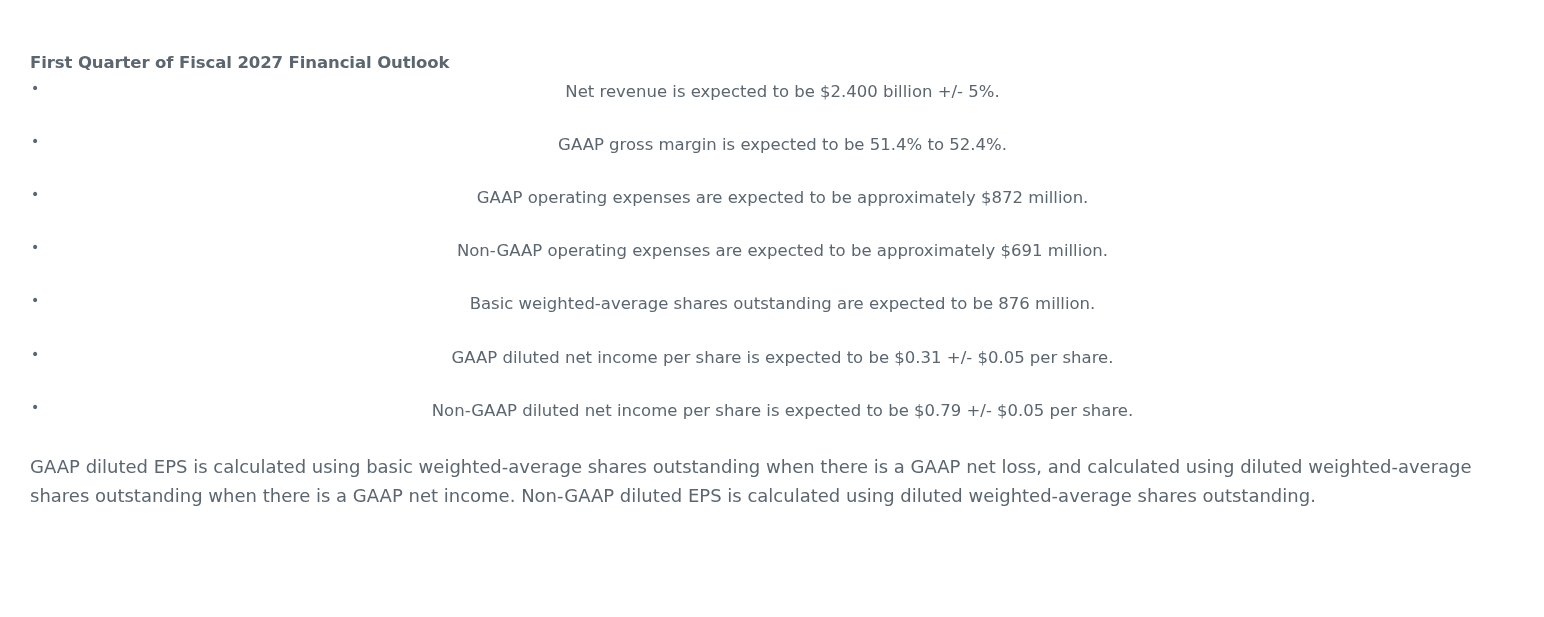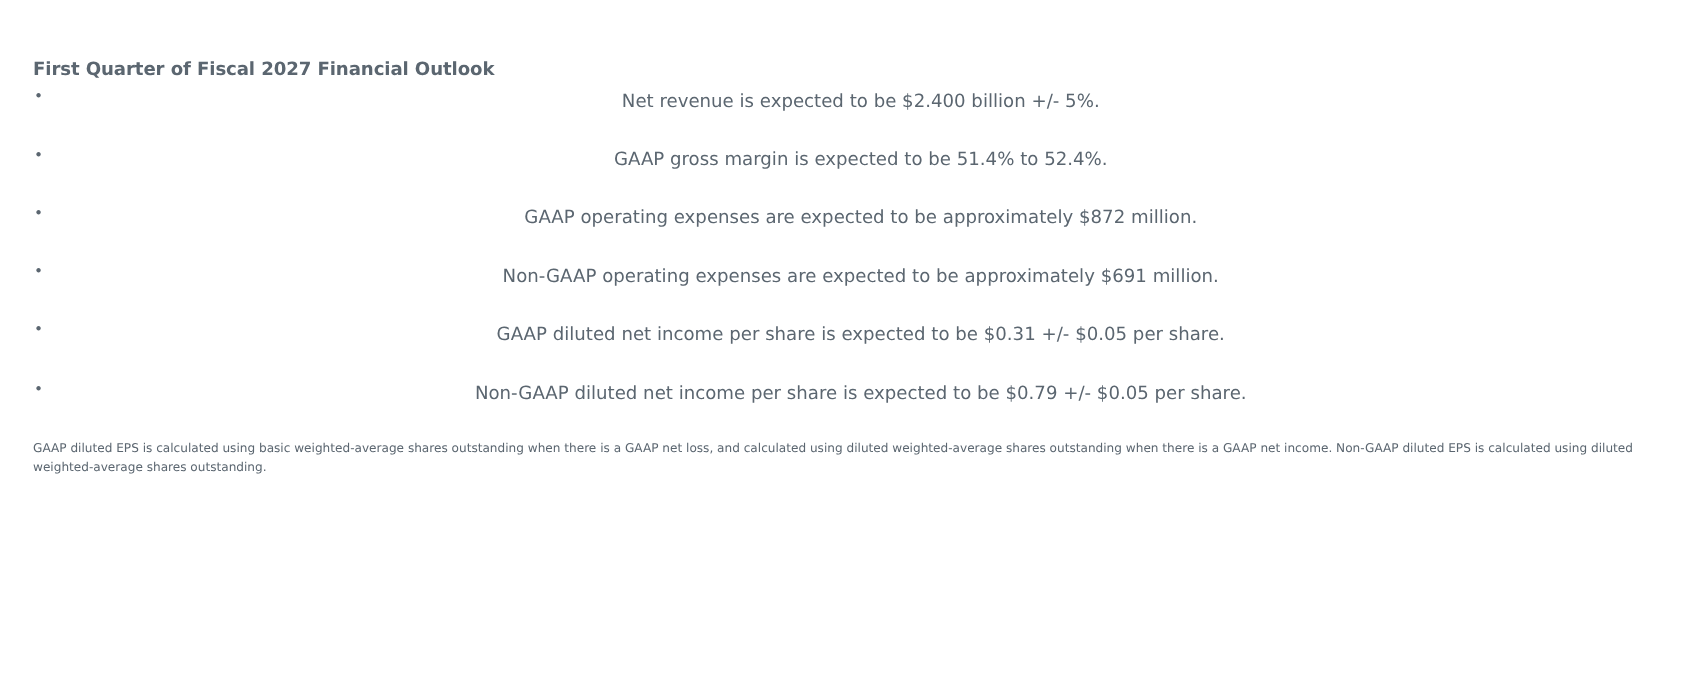--- a/index.html
+++ b/index.html
@@ -43,38 +43,39 @@
   }
   ul.outlook-list li:before {
     content: "\2022";
     position: absolute;
     left: 1px;
     top: -1px;
     font-size: 14px;
     color: #5b6670;
   }
   .footnote {
-    font-size: 11px;
+    font-size: 18px;
     line-height: 1.62;
     color: #5b6670;
     margin: 22px 0 0 0;
     max-width: 1470px;
   }
 </style>
 </head>
 <body>
 
 <div class="page">
 
   <h1 class="outlook-title">First Quarter of Fiscal 2027 Financial Outlook</h1>
 
   <ul class="outlook-list">
     <li>Net revenue is expected to be $2.400 billion +/- 5%.</li>
     <li>GAAP gross margin is expected to be 51.4% to 52.4%.</li>
     <li>GAAP operating expenses are expected to be approximately $872 million.</li>
     <li>Non-GAAP operating expenses are expected to be approximately $691 million.</li>
+    <li>Basic weighted-average shares outstanding are expected to be 876 million.</li>
     <li>GAAP diluted net income per share is expected to be $0.31 +/- $0.05 per share.</li>
     <li>Non-GAAP diluted net income per share is expected to be $0.79 +/- $0.05 per share.</li>
   </ul>
 
   <p class="footnote">GAAP diluted EPS is calculated using basic weighted-average shares outstanding when there is a GAAP net loss, and calculated using diluted weighted-average shares outstanding when there is a GAAP net income. Non-GAAP diluted EPS is calculated using diluted weighted-average shares outstanding.</p>
 
 </div>
 
 </body></html>

